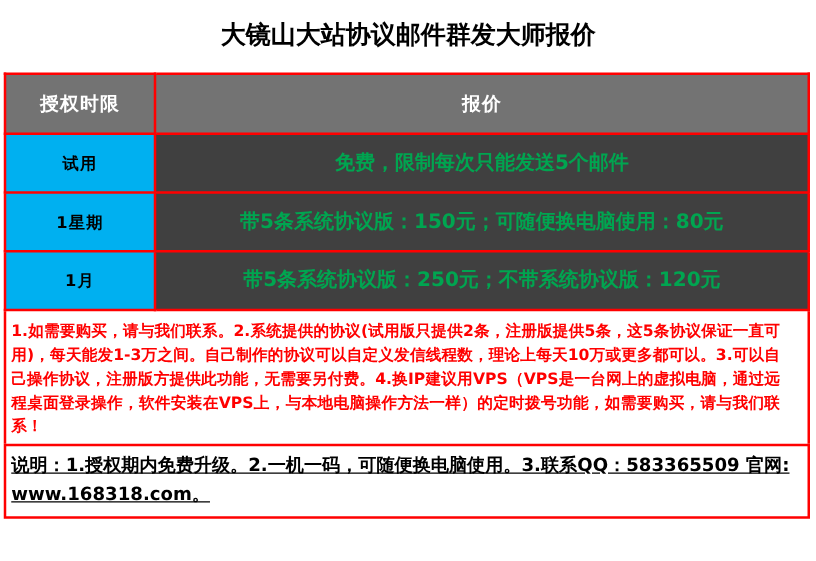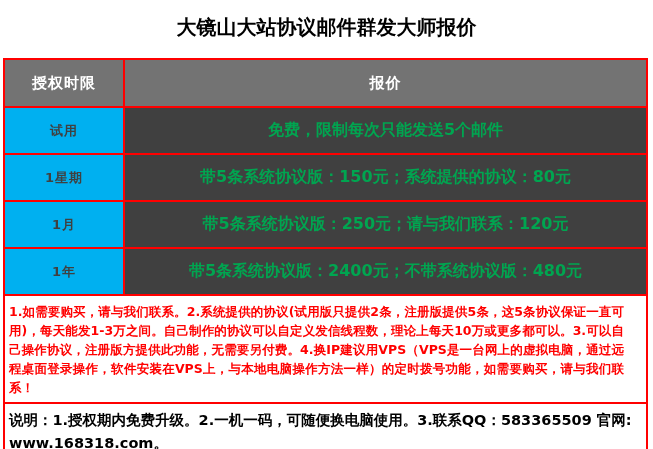--- a/index.html
+++ b/index.html
@@ -49,21 +49,21 @@
   .hdr-cell {
     background: #737373;
     color: #ffffff;
     font-weight: bold;
     font-size: 15px;
     height: 46px;
     letter-spacing: 1px;
   }
   .term-cell {
     background: #00b0f0;
-    color: #404040;
+    color: #000000;
     font-weight: bold;
     font-size: 13px;
     height: 45px;
     letter-spacing: 1px;
   }
   .price-cell {
     background: #404040;
     color: #00a550;
     font-weight: bold;
     font-size: 16px;
@@ -93,20 +93,21 @@
     width: 645px;
     margin: 0 0 0 3px;
     border: 2px solid #ff0000;
     color: #000000;
     font-size: 14.5px;
     font-weight: bold;
     line-height: 23px;
     padding: 5px 4px 5px 4px;
     text-align: left;
     word-break: break-all;
+    text-decoration: underline;
   }
 </style>
 </head>
 <body>
 
 <div class="page">
 
   <div class="doc-title">大镜山大站协议邮件群发大师报价</div>
 
   <table class="price-table">
@@ -118,29 +119,25 @@
       <tr>
         <td class="hdr-cell">授权时限</td>
         <td class="hdr-cell">报价</td>
       </tr>
       <tr>
         <td class="term-cell">试用</td>
         <td class="price-cell">免费，限制每次只能发送5个邮件</td>
       </tr>
       <tr>
         <td class="term-cell">1星期</td>
-        <td class="price-cell">带5条系统协议版：150元；系统提供的协议：80元</td>
+        <td class="price-cell">带5条系统协议版：150元；可随便换电脑使用：80元</td>
       </tr>
       <tr>
         <td class="term-cell">1月</td>
-        <td class="price-cell">带5条系统协议版：250元；请与我们联系：120元</td>
-      </tr>
-      <tr>
-        <td class="term-cell">1年</td>
-        <td class="price-cell">带5条系统协议版：2400元；不带系统协议版：480元</td>
+        <td class="price-cell">带5条系统协议版：250元；不带系统协议版：120元</td>
       </tr>
     </tbody>
   </table>
 
   <div class="notes-box">1.如需要购买，请与我们联系。2.系统提供的协议(试用版只提供2条，注册版提供5条，这5条协议保证一直可用)，每天能发1-3万之间。自己制作的协议可以自定义发信线程数，理论上每天10万或更多都可以。3.可以自己操作协议，注册版方提供此功能，无需要另付费。4.换IP建议用VPS（VPS是一台网上的虚拟电脑，通过远程桌面登录操作，软件安装在VPS上，与本地电脑操作方法一样）的定时拨号功能，如需要购买，请与我们联系！</div>
 
   <div class="footer-box">说明：1.授权期内免费升级。2.一机一码，可随便换电脑使用。3.联系QQ：583365509 官网:www.168318.com。</div>
 
 </div>
 

